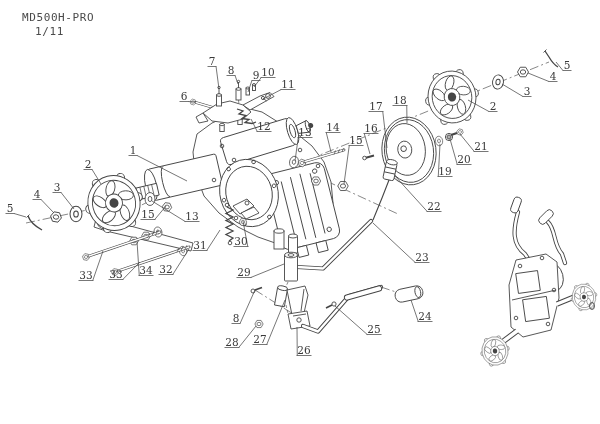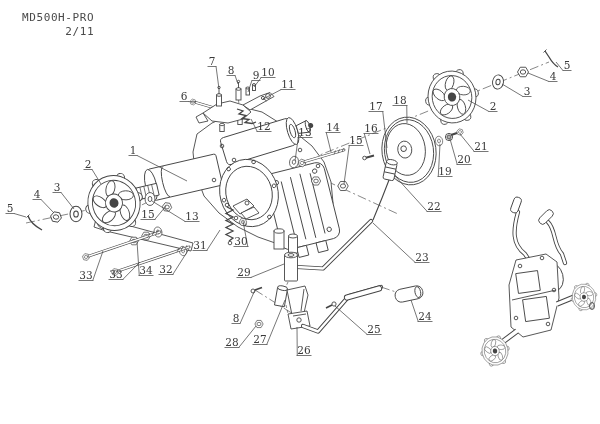--- a/index.html
+++ b/index.html
@@ -1,19 +1,19 @@
 <!DOCTYPE html>
 <html><head>
 <meta charset="utf-8">
 <style>
   html,body{margin:0;padding:0;background:#e8e8e8;}
   .page{position:relative;width:600px;height:424px;background:#ffffff;overflow:hidden;
         font-family:"DejaVu Sans Mono",monospace;}
   .header{position:absolute;top:11px;left:22px;color:#4a4a4a;font-size:11px;
-          letter-spacing:.6px;line-height:14px;text-align:right;}
+          letter-spacing:.6px;line-height:14px;}
   .header .page-num{padding-left:13px;}
   svg{position:absolute;left:0;top:0;}
   
   .ln{stroke:#454545;stroke-width:.9;fill:none;}
   .fw{stroke:#454545;stroke-width:.9;fill:#ffffff;}
   .fd{fill:#454545;stroke:none;}
   .thin{stroke:#454545;stroke-width:.7;fill:none;}
   .dash{stroke:#555;stroke-width:.7;fill:none;stroke-dasharray:9 3 2 3;}
   .dsh2{stroke:#555;stroke-width:.7;fill:none;stroke-dasharray:3 2;}
   .rodO{stroke:#454545;stroke-width:4.2;fill:none;stroke-linejoin:round;stroke-linecap:round;}
@@ -23,21 +23,21 @@
   .callout-num{font-family:"DejaVu Serif",serif;font-size:10.5px;fill:#3a3a3a;text-anchor:middle;}
   .leader{stroke:#4a4a4a;stroke-width:.75;fill:none;}
 </style>
 </head>
 <body>
 
 <div class="page">
 
   <div class="header">
     <div>MD500H-PRO</div>
-    <div class="page-num">2/11</div>
+    <div class="page-num">1/11</div>
   </div>
 
   <svg id="diagram" width="600" height="424" viewBox="0 0 600 424" xmlns="http://www.w3.org/2000/svg">
 
     <defs>
       <g id="sym-washer">
         <ellipse class="fw" rx="5.2" ry="6.8"></ellipse>
           <ellipse class="ln" rx="2" ry="2.7"></ellipse>
       </g>
       <g id="sym-nut">

